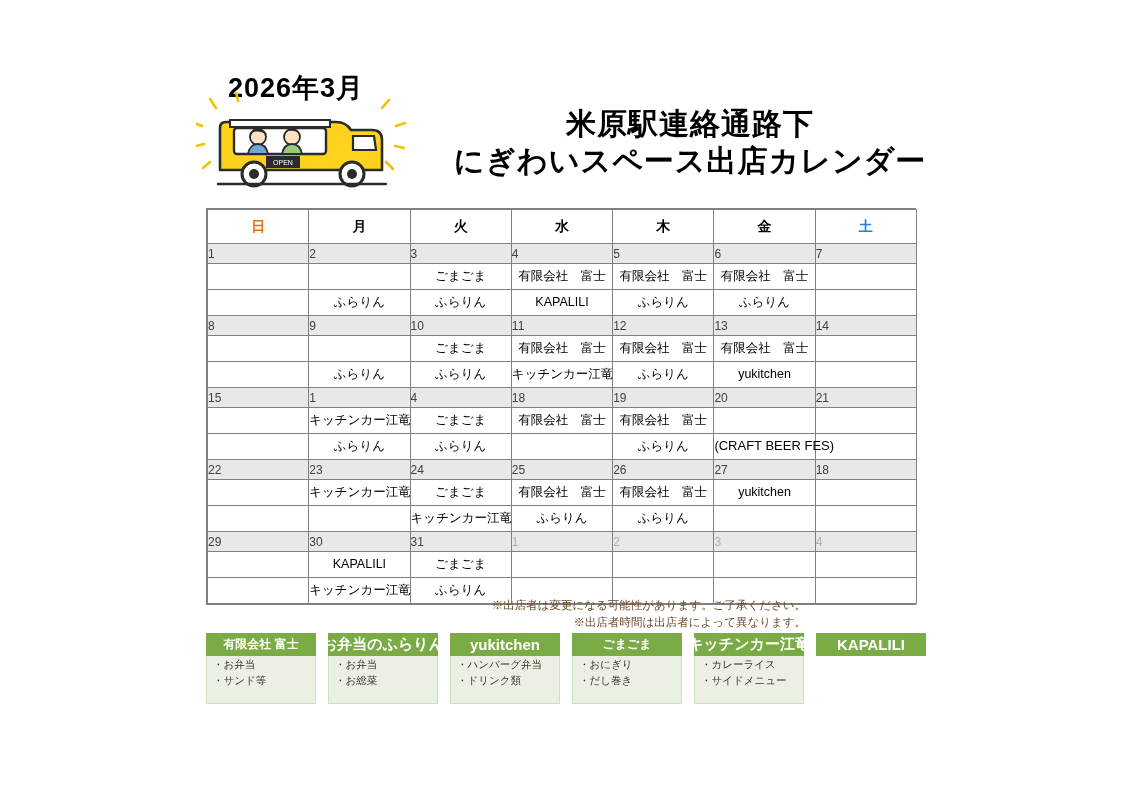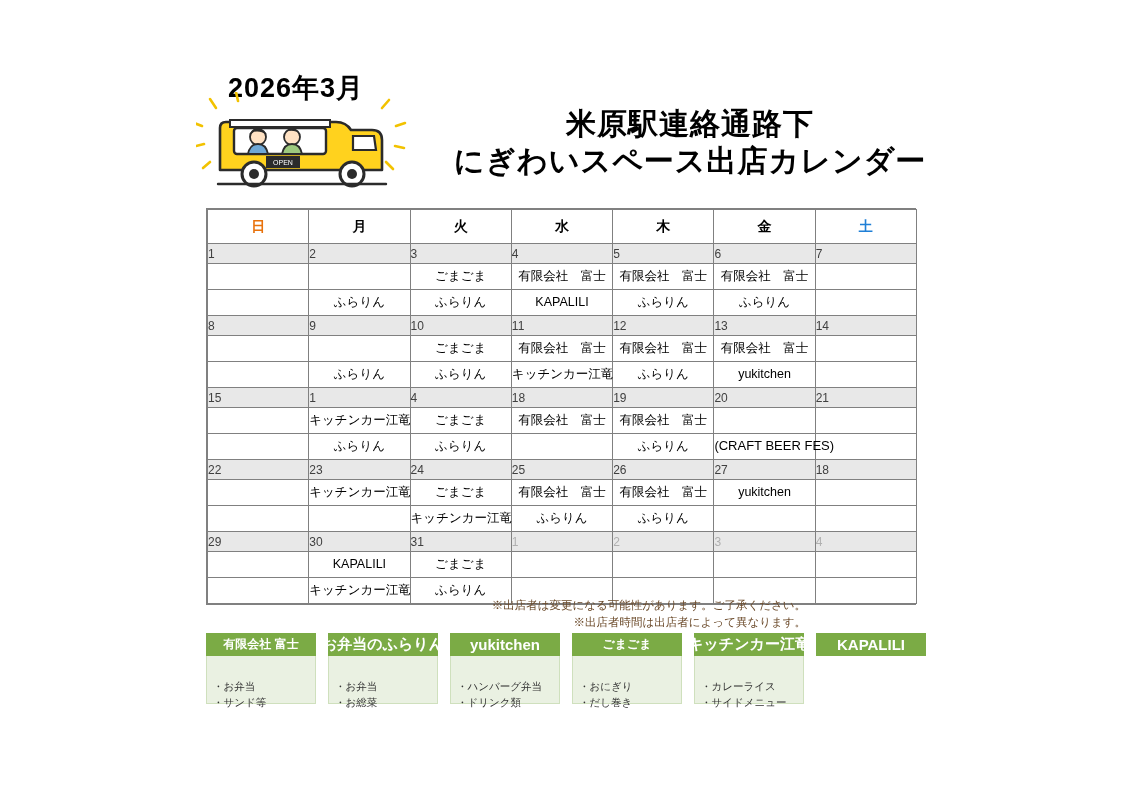--- a/index.html
+++ b/index.html
@@ -147,21 +147,21 @@
     align-items: center;
     justify-content: center;
     white-space: nowrap;
   }
   .vendor-head.small { font-size: 15px; }
   .vendor-body {
     background: #eaf1e2;
     border: 1px solid #cfe0bd;
     border-top: none;
     height: 48px;
-    padding: 23px 6px 0 6px;
+    padding: 1px 6px 0 6px;
   }
   .vendor-body div {
     font-size: 10.5px;
     color: #333;
     line-height: 1.5;
     white-space: nowrap;
   }
 </style>
 </head>
 <body>

